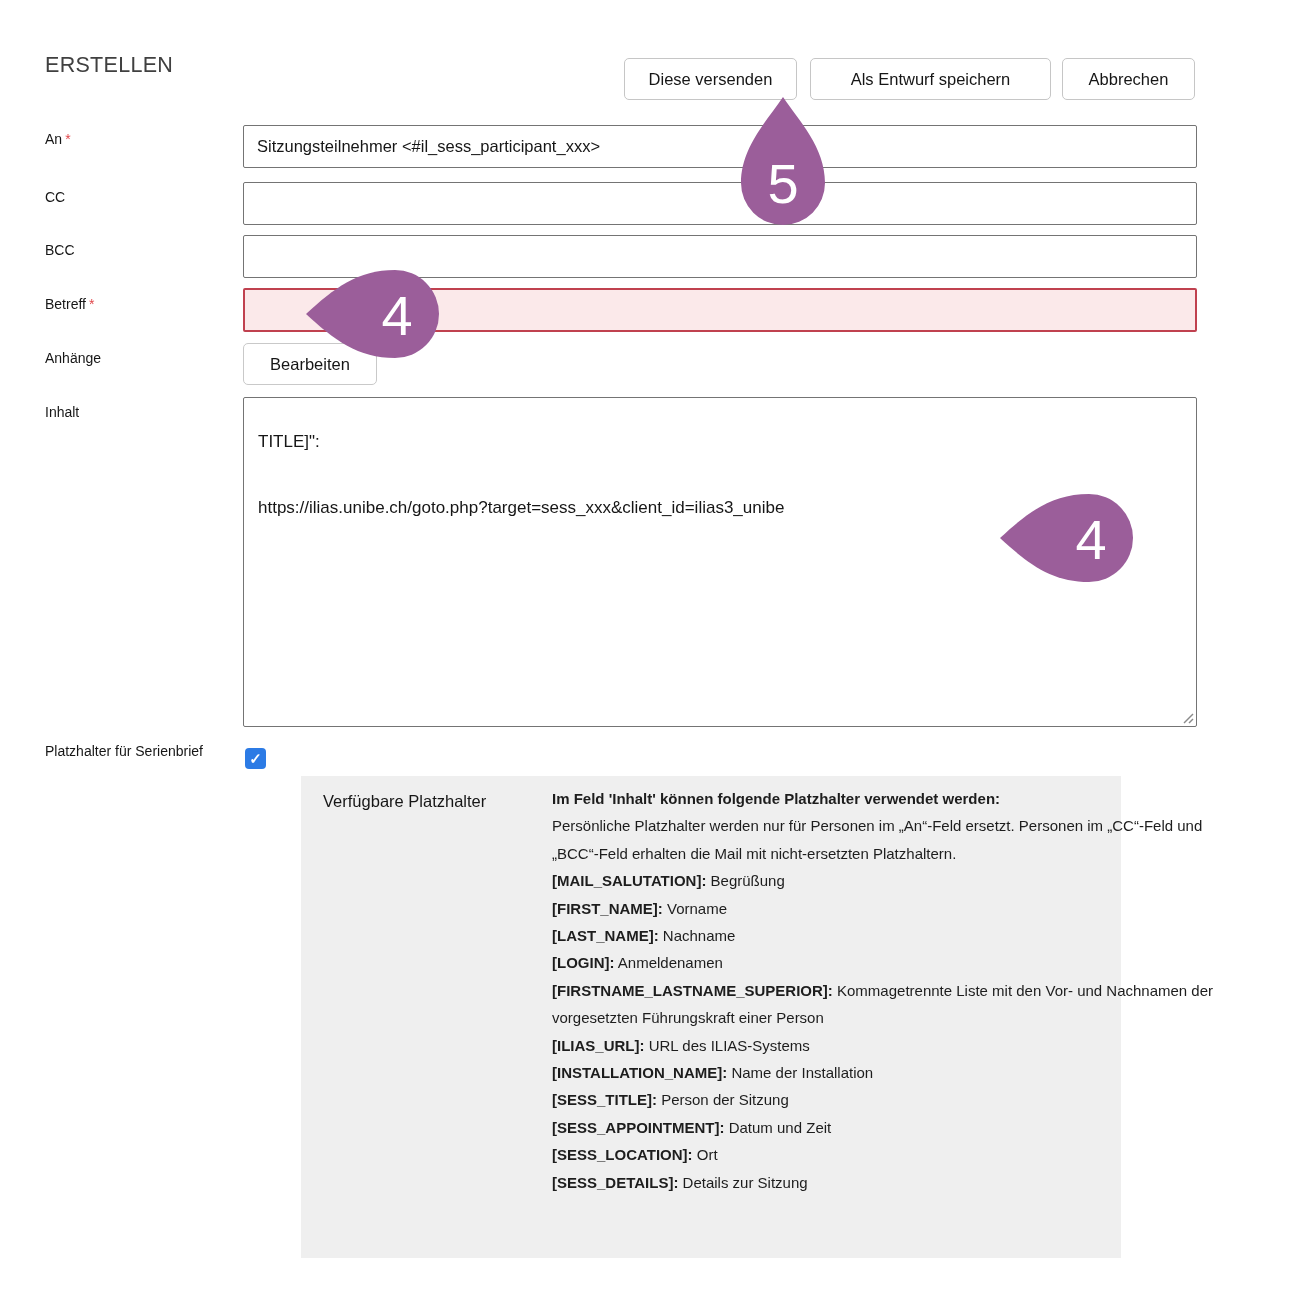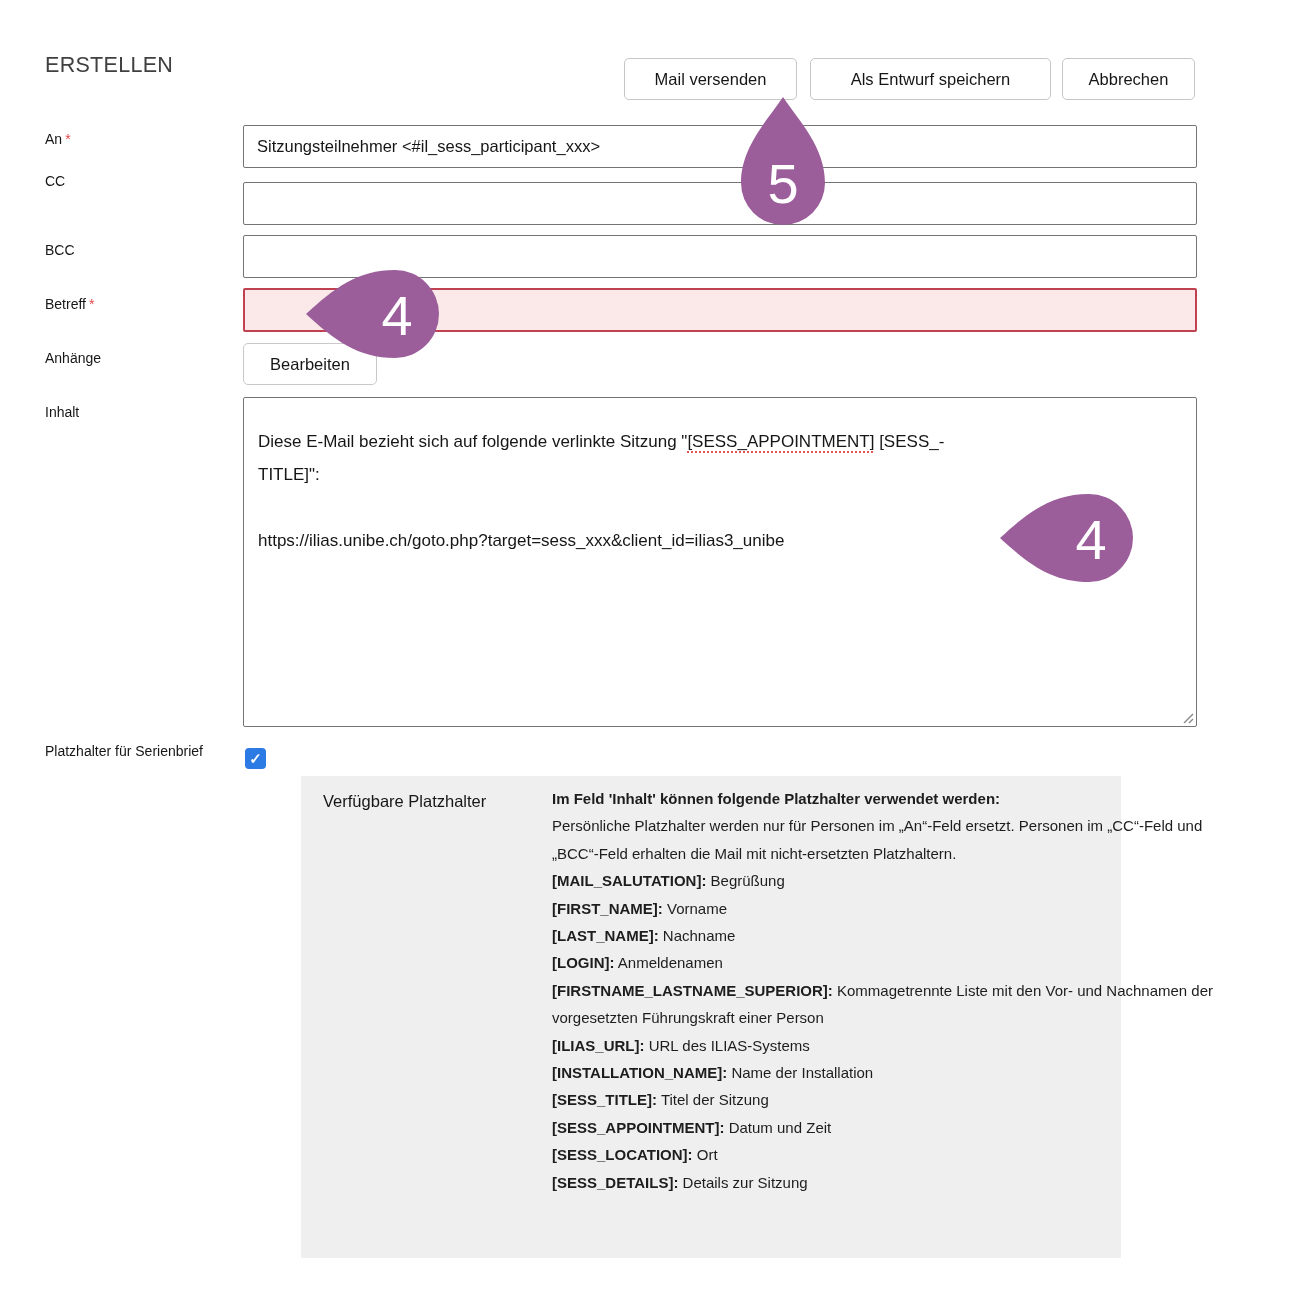--- a/index.html
+++ b/index.html
@@ -55,42 +55,41 @@
   .marker path{fill:currentColor;}
   .marker text{fill:#fff;font-family:"Liberation Sans",sans-serif;font-weight:400;}
 </style>
 </head>
 <body>
 
 <div class="page">
 
   <h1 class="title">ERSTELLEN</h1>
 
-  <button class="btn" id="btn-send">Mail versenden</button>
+  <button class="btn" id="btn-send">Diese versenden</button>
   <button class="btn" id="btn-draft">Als Entwurf speichern</button>
   <button class="btn" id="btn-cancel">Abbrechen</button>
 
   <div class="lbl" style="top:129px"><span>An</span><span class="req">*</span></div>
   <input class="input" id="f-an" type="text" value="Sitzungsteilnehmer &lt;#il_sess_participant_xxx&gt;" style="">
 
-  <div class="lbl" style="top:171px">CC</div>
+  <div class="lbl" style="top:187px">CC</div>
   <input class="input" id="f-cc" type="text" value="" style="">
 
   <div class="lbl" style="top:240px">BCC</div>
   <input class="input" id="f-bcc" type="text" value="" style="">
 
   <div class="lbl" style="top:294px"><span>Betreff</span><span class="req">*</span></div>
   <input class="input" id="f-betreff" type="text" value="" style="">
 
   <div class="lbl" style="top:348px">Anhänge</div>
   <button class="btn-edit">Bearbeiten</button>
 
   <div class="lbl" style="top:402px">Inhalt</div>
   <div class="textarea">
-    <div><span>Diese E-Mail bezieht sich auf folgende verlinkte Sitzung "</span><span class="spell">[SESS_APPOINTMENT]</span><span> [SESS_-</span></div>
     <div>TITLE]":</div>
     <div class="ta-blank"></div>
     <div>https://ilias.unibe.ch/goto.php?target=sess_xxx&amp;client_id=ilias3_unibe</div>
     <svg class="resize-handle" viewBox="0 0 13 13">
       <line x1="3" y1="12" x2="12" y2="3" stroke="#8a8a8a" stroke-width="1.4"></line>
       <line x1="8" y1="12" x2="12" y2="8" stroke="#8a8a8a" stroke-width="1.4"></line>
     </svg>
   </div>
 
   <div class="lbl" style="top:741px;width:165px">Platzhalter für Serienbrief</div>
@@ -102,21 +101,21 @@
       <div class="intro-bold">Im Feld 'Inhalt' können folgende Platzhalter verwendet werden:</div>
       <div>Persönliche Platzhalter werden nur für Personen im „An“-Feld ersetzt. Personen im „CC“-Feld und „BCC“-Feld erhalten die Mail mit nicht-ersetzten Platzhaltern.</div>
       <div>
           <div class="ph-line"><b>[MAIL_SALUTATION]:</b><span> Begrüßung</span></div>
           <div class="ph-line"><b>[FIRST_NAME]:</b><span> Vorname</span></div>
           <div class="ph-line"><b>[LAST_NAME]:</b><span> Nachname</span></div>
           <div class="ph-line"><b>[LOGIN]:</b><span> Anmeldenamen</span></div>
           <div class="ph-line"><b>[FIRSTNAME_LASTNAME_SUPERIOR]:</b><span> Kommagetrennte Liste mit den Vor- und Nachnamen der vorgesetzten Führungskraft einer Person</span></div>
           <div class="ph-line"><b>[ILIAS_URL]:</b><span> URL des ILIAS-Systems</span></div>
           <div class="ph-line"><b>[INSTALLATION_NAME]:</b><span> Name der Installation</span></div>
-          <div class="ph-line"><b>[SESS_TITLE]:</b><span> Titel der Sitzung</span></div>
+          <div class="ph-line"><b>[SESS_TITLE]:</b><span> Person der Sitzung</span></div>
           <div class="ph-line"><b>[SESS_APPOINTMENT]:</b><span> Datum und Zeit</span></div>
           <div class="ph-line"><b>[SESS_LOCATION]:</b><span> Ort</span></div>
           <div class="ph-line"><b>[SESS_DETAILS]:</b><span> Details zur Sitzung</span></div>
         </div>
     </div>
   </div>
 
   <svg class="marker" style="left:739px;top:97px" width="88" height="128" viewBox="0 0 88 128">
     <path d="M44 0 C60 24 86 50 86 86 A42 42 0 1 1 2 86 C2 50 28 24 44 0 Z"></path>
     <text x="44" y="106" font-size="56" text-anchor="middle">5</text>

